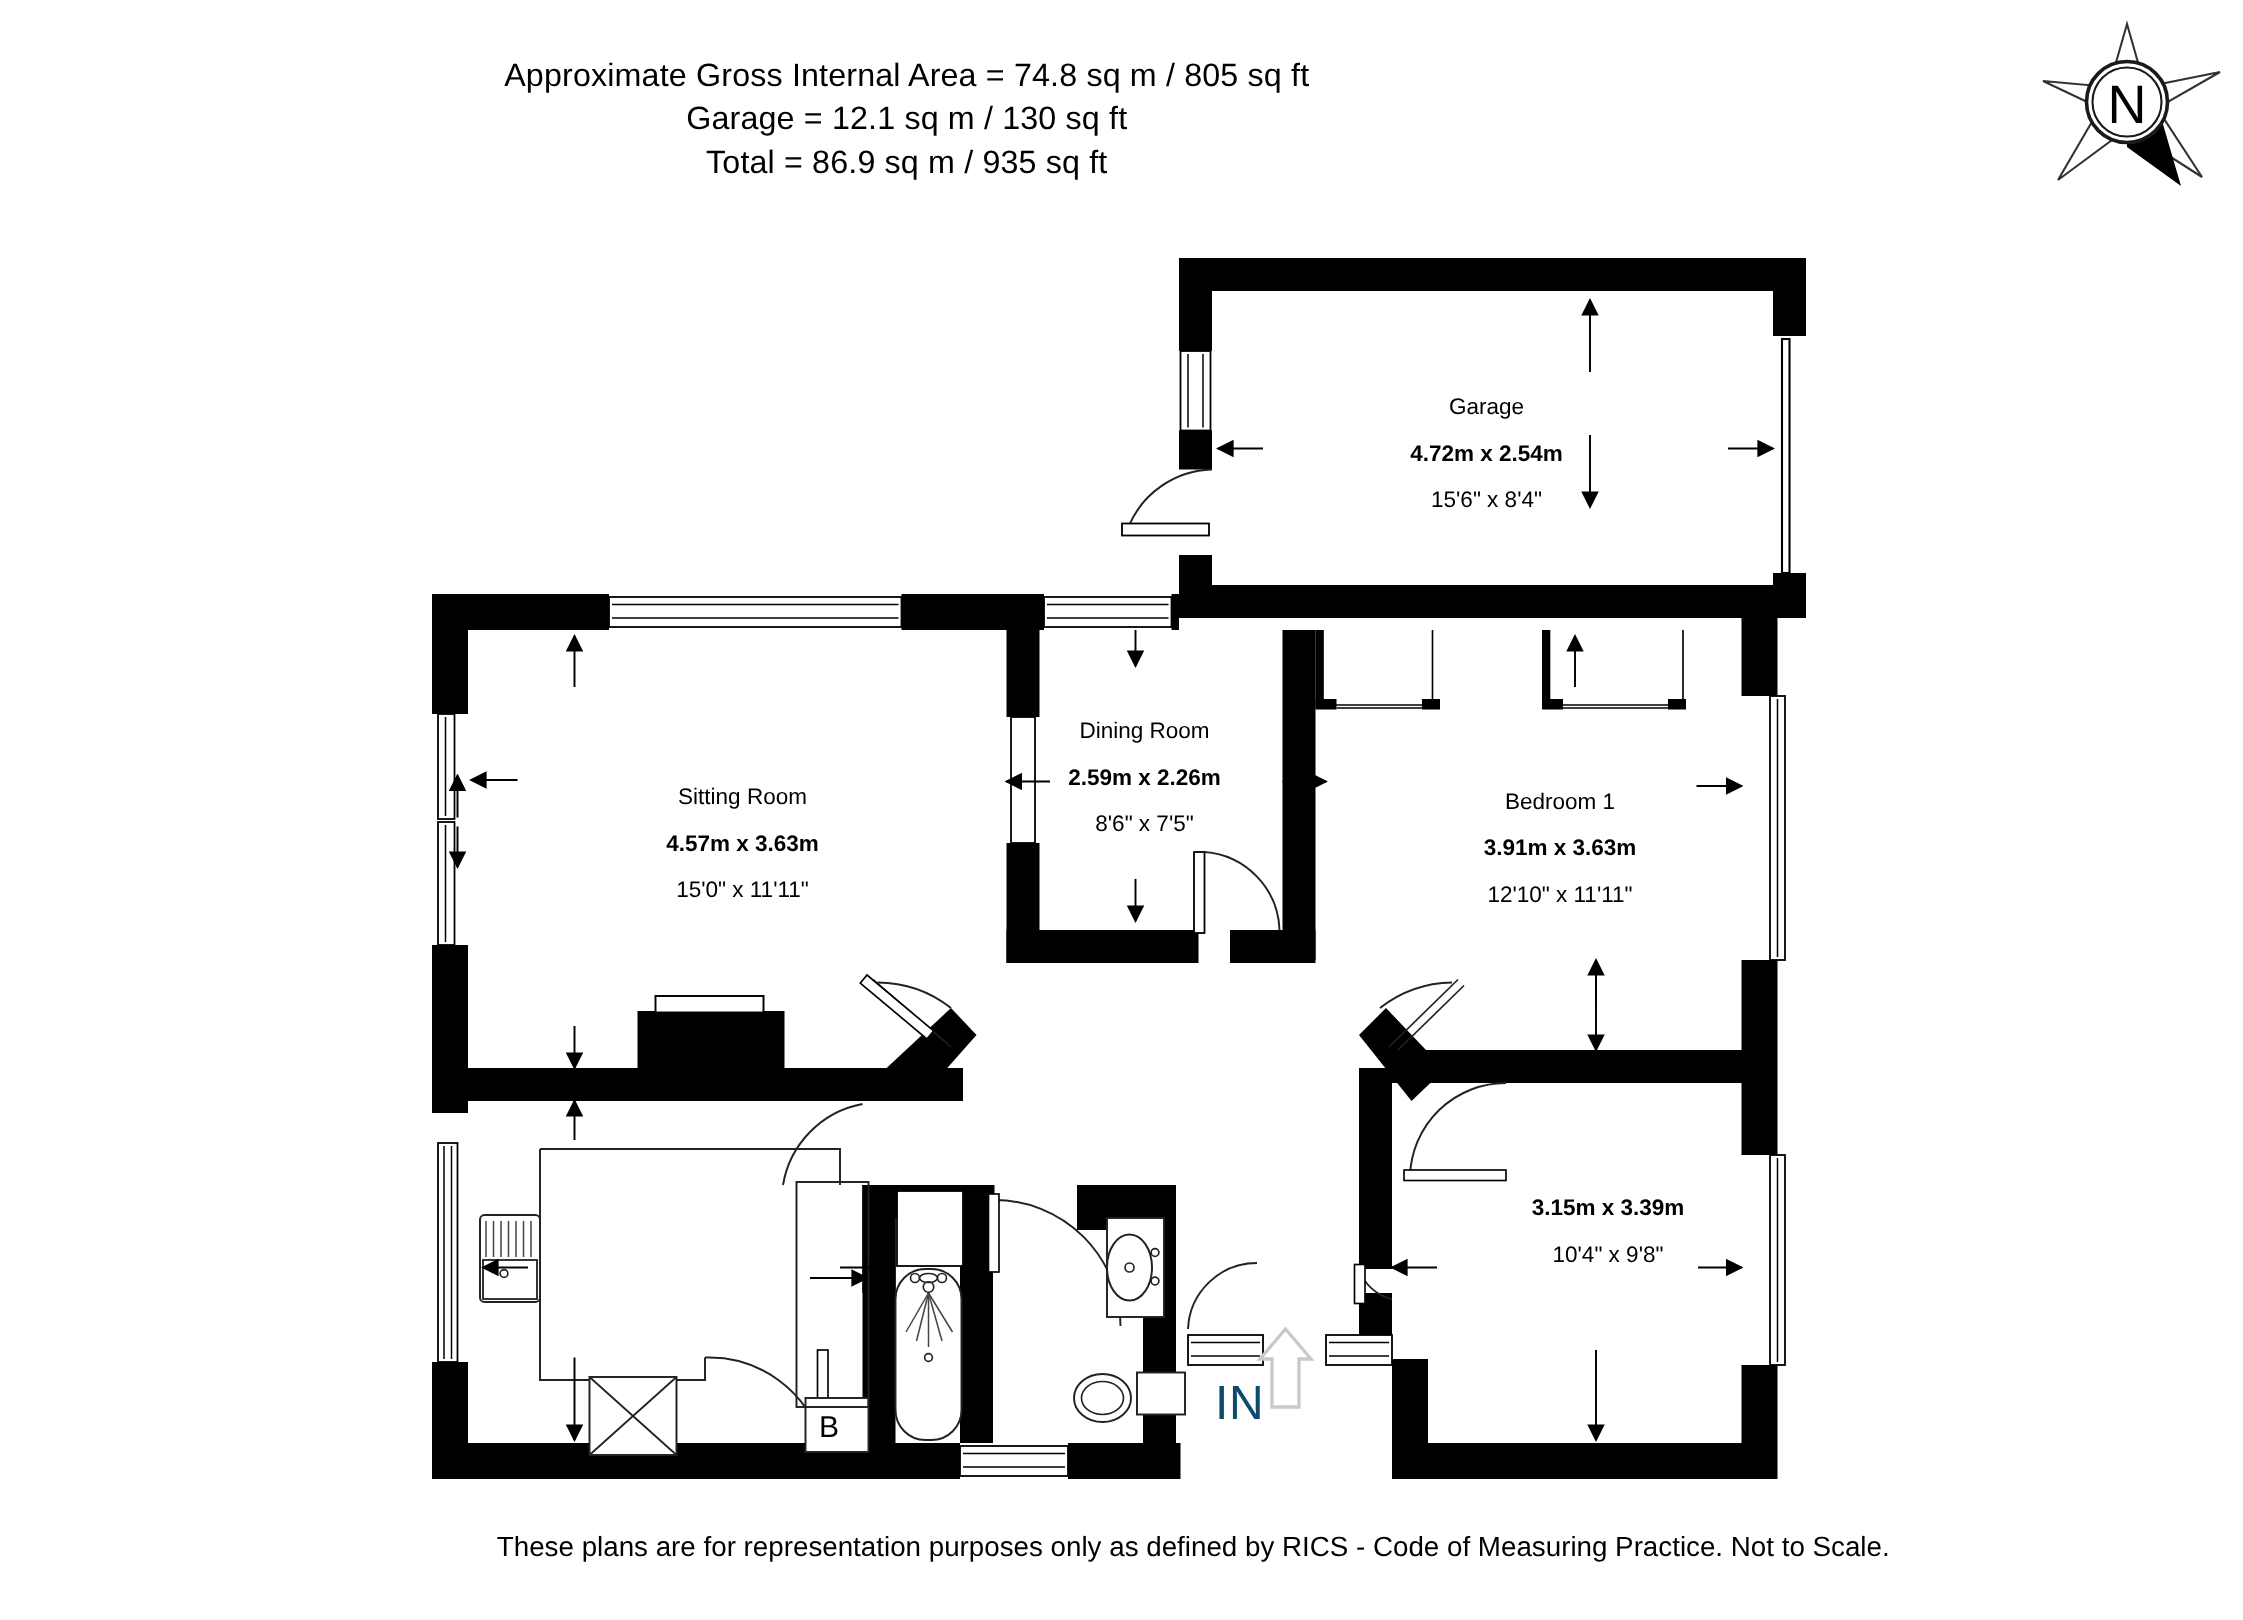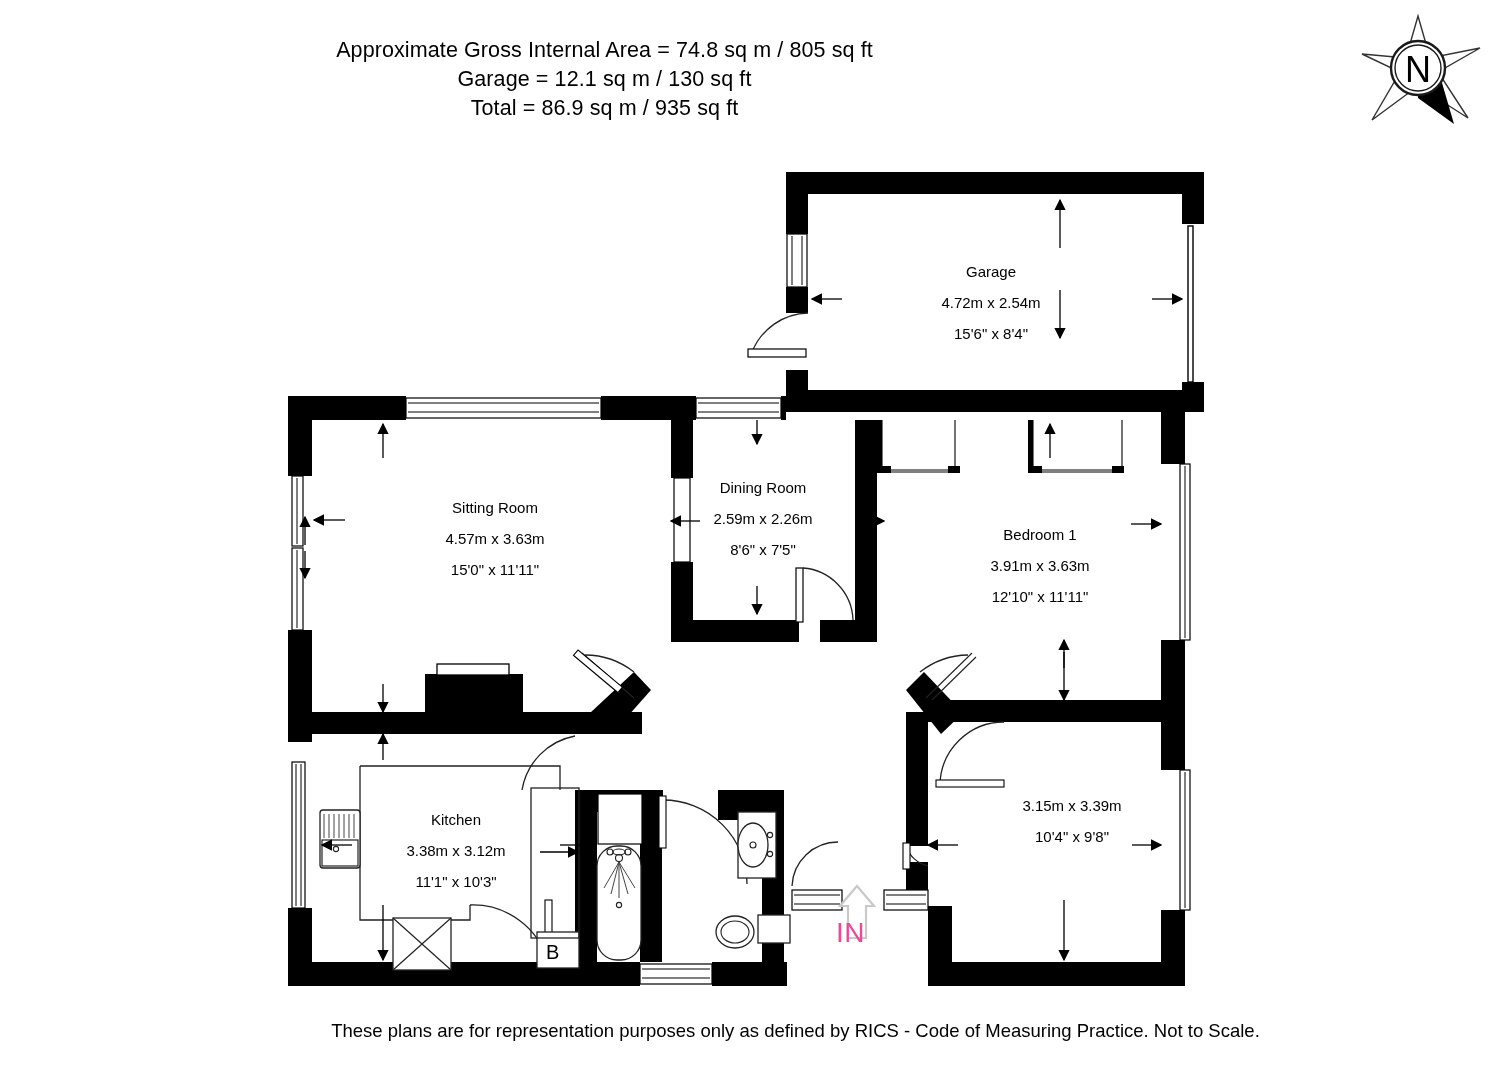--- a/index.html
+++ b/index.html
@@ -73,37 +73,37 @@
   
   .room-label {
     position: absolute;
     text-align: center;
     line-height: 31px;
     font-size: 15px;
     color: #000;
     white-space: nowrap;
   }
   .room-label .rl-name { display: block; }
-  .room-label .rl-m    { display: block; }
+  .room-label .rl-m    { display: block; font-weight: bold; }
   .room-label .rl-ft   { display: block; }
 
   .lbl-garage  { left: 875px;  top: 256px; width: 232px; }
-  .lbl-sitting { left: 370px;  top: 492px; width: 250px; }
+  .lbl-sitting { left: 370px;  top: 516px; width: 250px; }
   .lbl-dining  { left: 665px;  top: 472px; width: 196px; }
   .lbl-bed1    { left: 920px;  top: 519px; width: 240px; text-align: center; }
   .lbl-kitchen { left: 358px;  top: 804px; width: 196px; }
   .lbl-bed2    { left: 962px;  top: 790px; width: 220px; }
 
   .in-label {
     position: absolute;
-    left: 836px;
+    left: 810px;
     top: 917px;
-    font-size: 28px;
+    font-size: 32px;
     font-weight: 400;
-    color: #ec4899;
+    color: #0c4a6e;
     letter-spacing: 0.5px;
   }
   .b-label {
     position: absolute;
     left: 546px;
     top: 941px;
     font-size: 20px;
     color: #000;
   }
 </style>
@@ -420,25 +420,20 @@
     <span class="rl-m">2.59m x 2.26m</span>
     <span class="rl-ft">8'6" x 7'5"</span>
   </div>
 
   <div class="room-label lbl-bed1">
     <span class="rl-name">Bedroom 1</span>
     <span class="rl-m">3.91m x 3.63m</span>
     <span class="rl-ft">12'10" x 11'11"</span>
   </div>
 
-  <div class="room-label lbl-kitchen">
-    <span class="rl-name">Kitchen</span>
-    <span class="rl-m">3.38m x 3.12m</span>
-    <span class="rl-ft">11'1" x 10'3"</span>
-  </div>
 
   <div class="room-label lbl-bed2">
     <span class="rl-m">3.15m x 3.39m</span>
     <span class="rl-ft">10'4" x 9'8"</span>
   </div>
 
   <div class="in-label">IN</div>
   <div class="b-label">B</div>
 
   <div class="footer-block">

